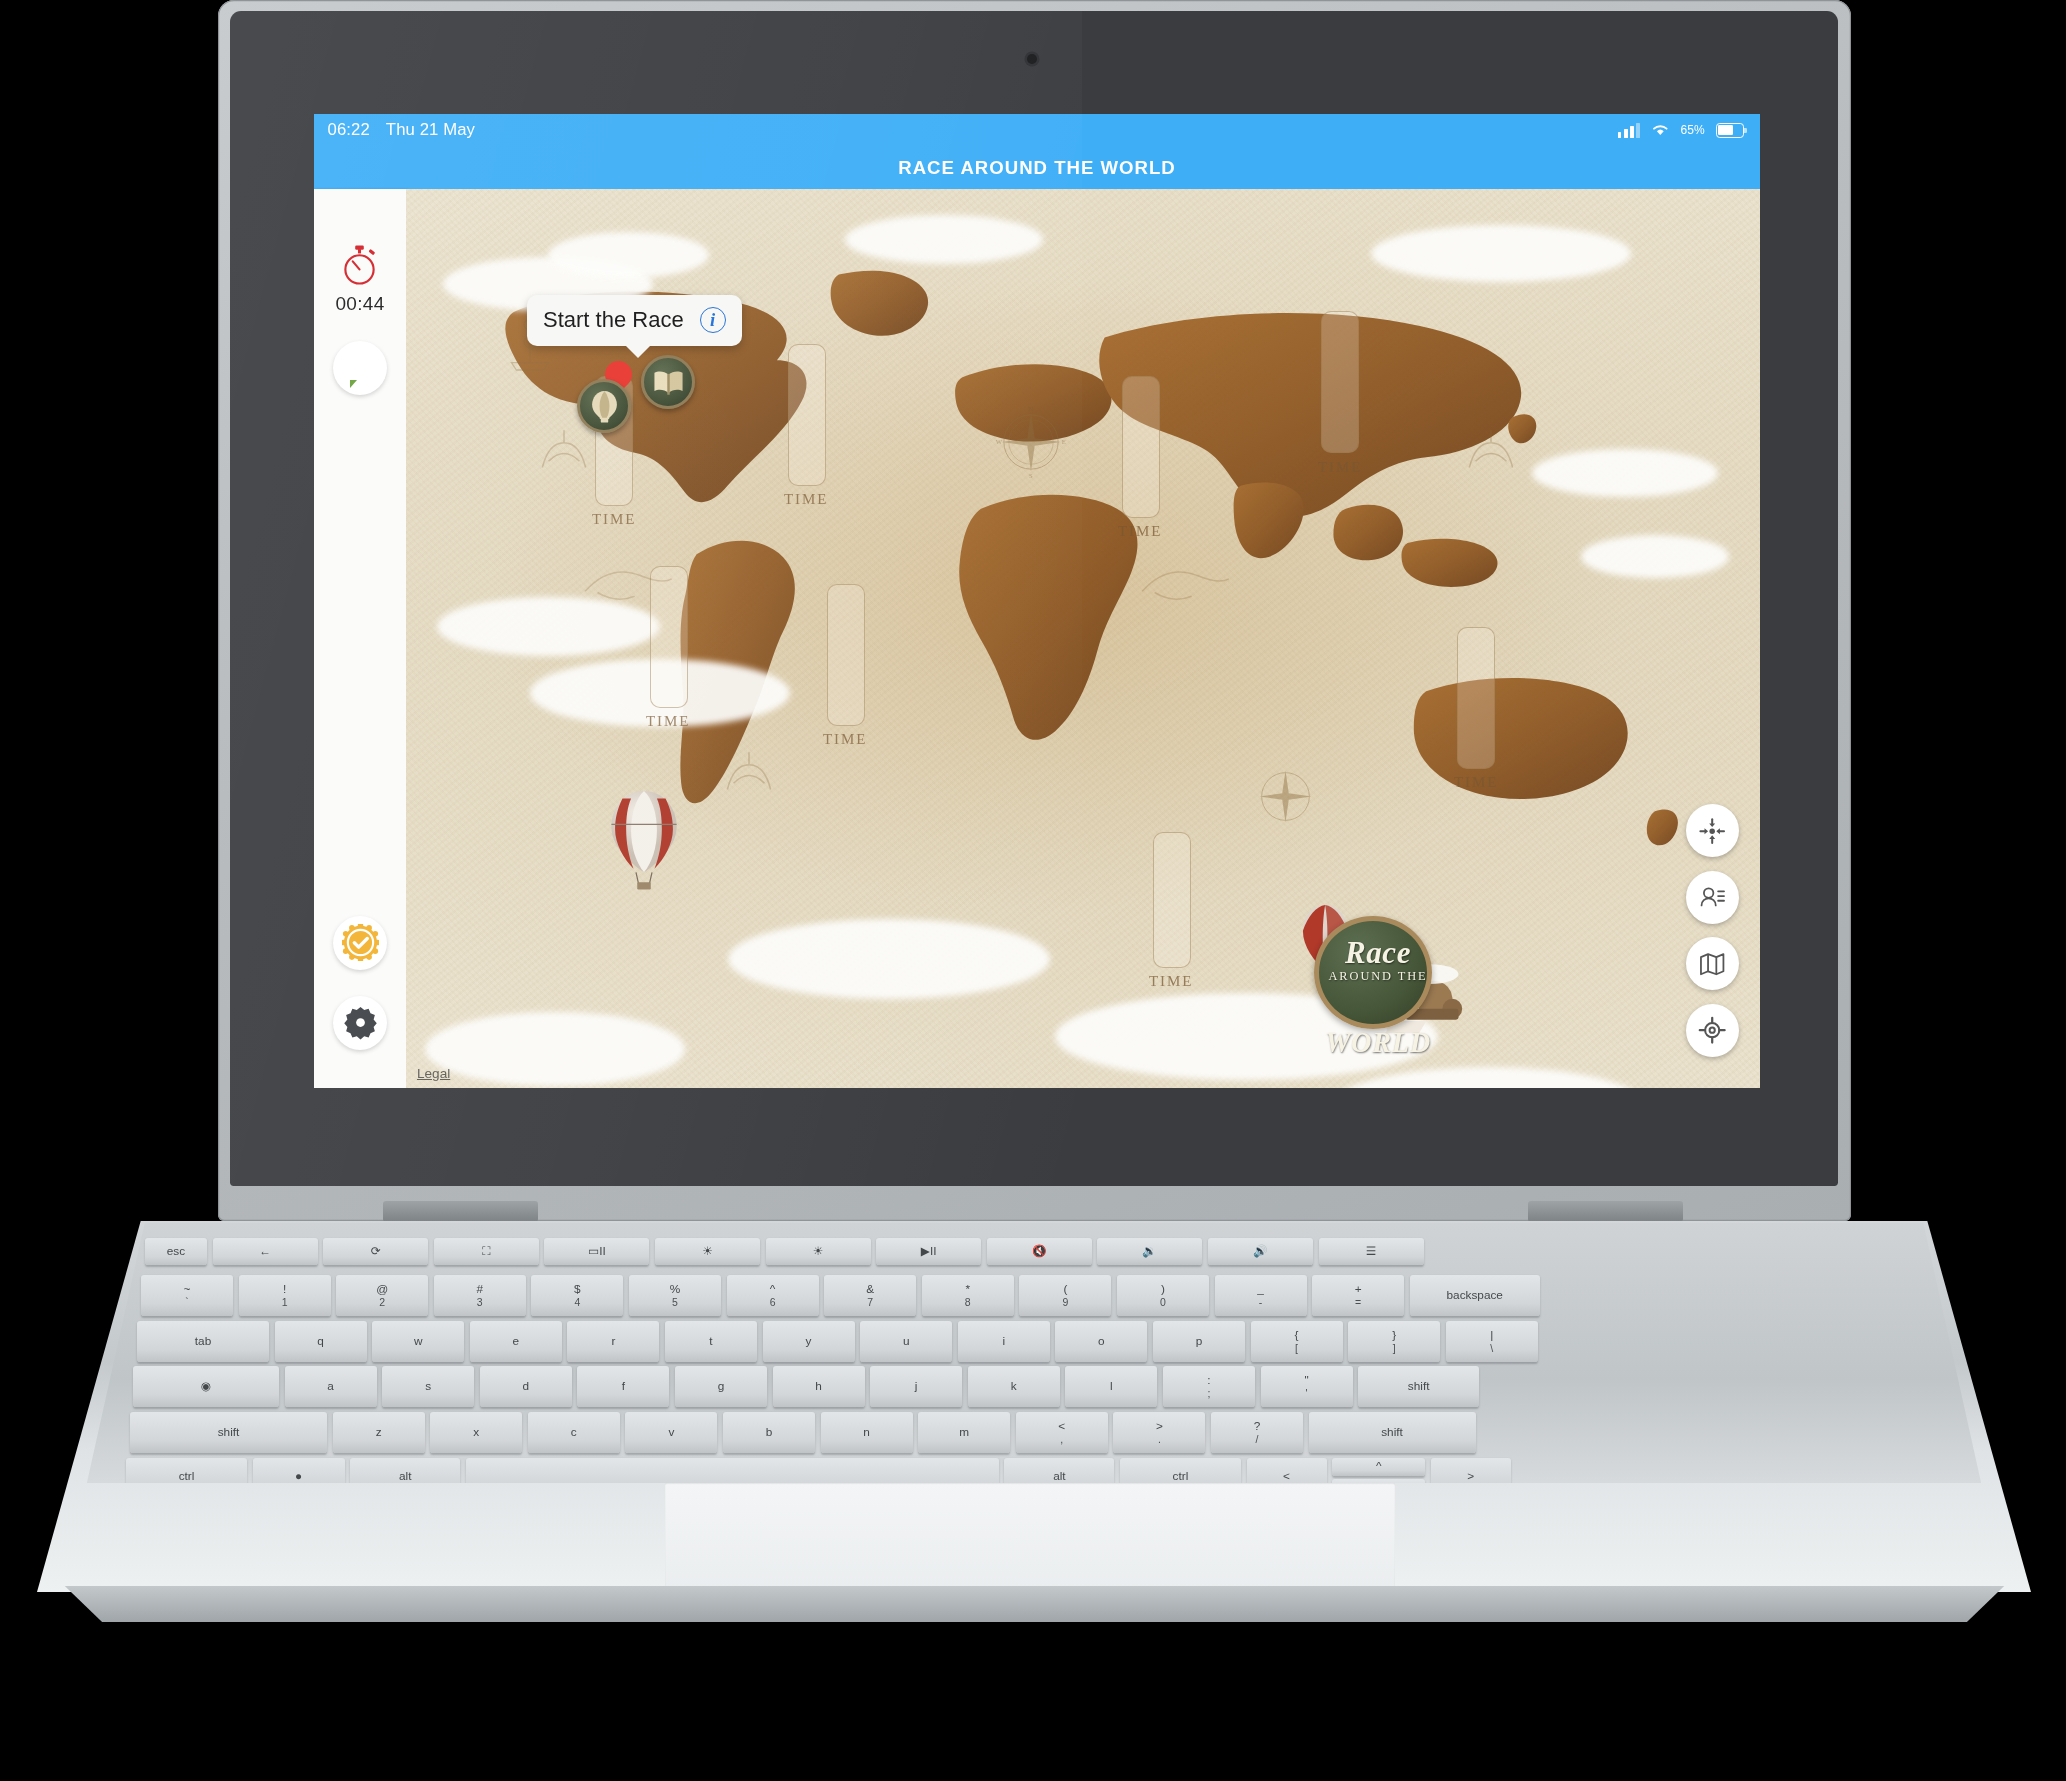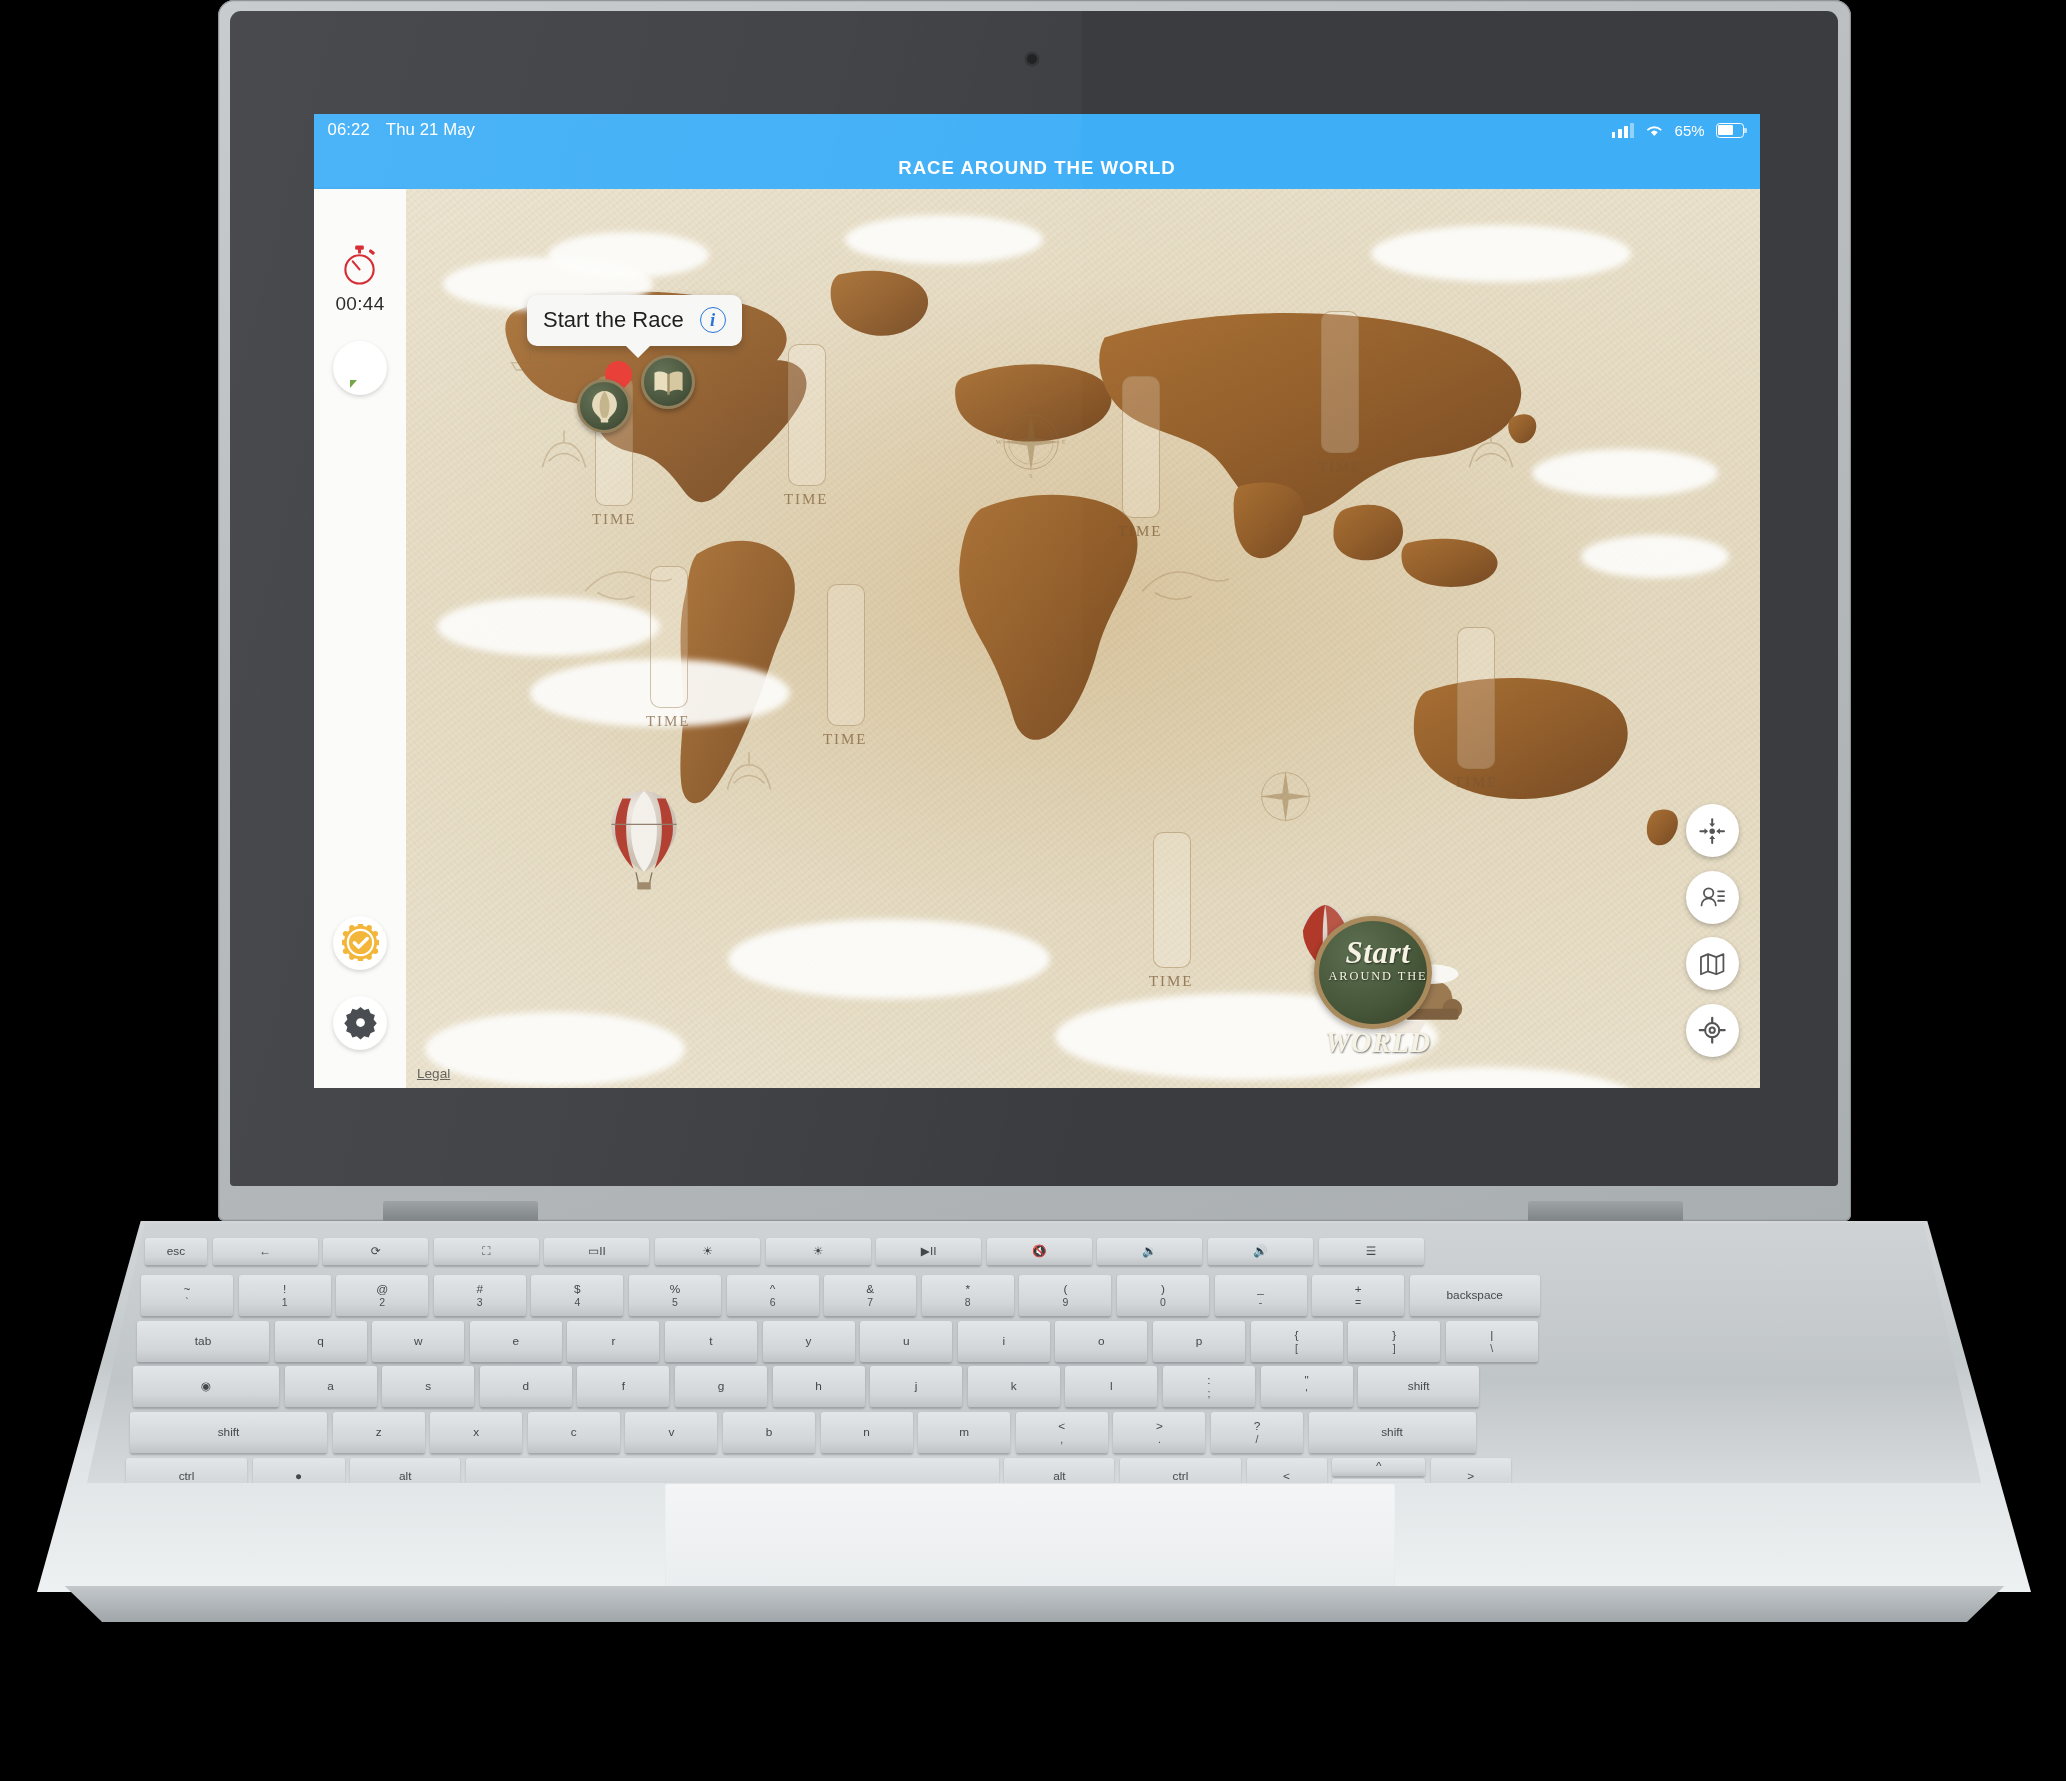--- a/index.html
+++ b/index.html
@@ -47,21 +47,21 @@
   }
 
   
   .statusbar {
     position: relative; height: 32px; width: 100%;
     background: #3eaef7; color: #fff;
     display: flex; align-items: center; justify-content: space-between;
     padding: 0 16px 0 13.6px;
   }
   .sb-left { display: flex; gap: 16px; font-size: 16.7px; font-weight: 400; letter-spacing: 0.1px; }
-  .sb-right { display: flex; align-items: center; gap: 11px; font-size: 15px; }
+  .sb-right { display: flex; align-items: center; gap: 11px; font-size: 12px; }
   .bars { display: flex; align-items: flex-end; gap: 2.5px; height: 15px; }
   .bars i { display: block; width: 3.7px; background: #fff; border-radius: 0.6px; }
   .bars i:nth-child(1) { height: 5.6px; }
   .bars i:nth-child(2) { height: 8.7px; }
   .bars i:nth-child(3) { height: 11.8px; }
   .bars i:nth-child(4) { height: 15px; opacity: .45; }
   .wifi { width: 18.6px; height: 13.6px; position: relative; }
   .batt {
     width: 28.4px; height: 15px; border: 1.5px solid #fff; border-radius: 3.7px;
     position: relative; padding: 1.5px;
@@ -525,21 +525,21 @@
             <circle cx="272" cy="176" r="16" fill="#8a6a46"></circle>
             <rect x="196" y="176" width="86" height="18" rx="4" fill="#7d6040"></rect>
             <path d="M120 196 h110 l-12 20 h-86 z" fill="#efe9df"></path>
             <rect x="142" y="176" width="8" height="20" fill="#cfc6b6"></rect>
             <rect x="166" y="172" width="8" height="24" fill="#cfc6b6"></rect>
             <ellipse cx="112" cy="210" rx="54" ry="18" fill="#fbfaf7" opacity=".9"></ellipse>
             <ellipse cx="236" cy="120" rx="46" ry="16" fill="#fbfaf7" opacity=".9"></ellipse>
           </svg>
           <div class="logo-globe"></div>
           <div class="logo-text">
-            <div class="l1">Start</div>
+            <div class="l1">Race</div>
             <div class="l2">AROUND THE</div>
             <div class="l3">WORLD</div>
           </div>
         </div>
 
         <div class="map-fabs">
           <div class="map-fab">
             <svg viewBox="0 0 48 48" width="28.4" height="28.4">
               <g fill="#555" stroke="#555" stroke-width="3.4" stroke-linecap="round">
                 <path d="M24 4 v9"></path>

